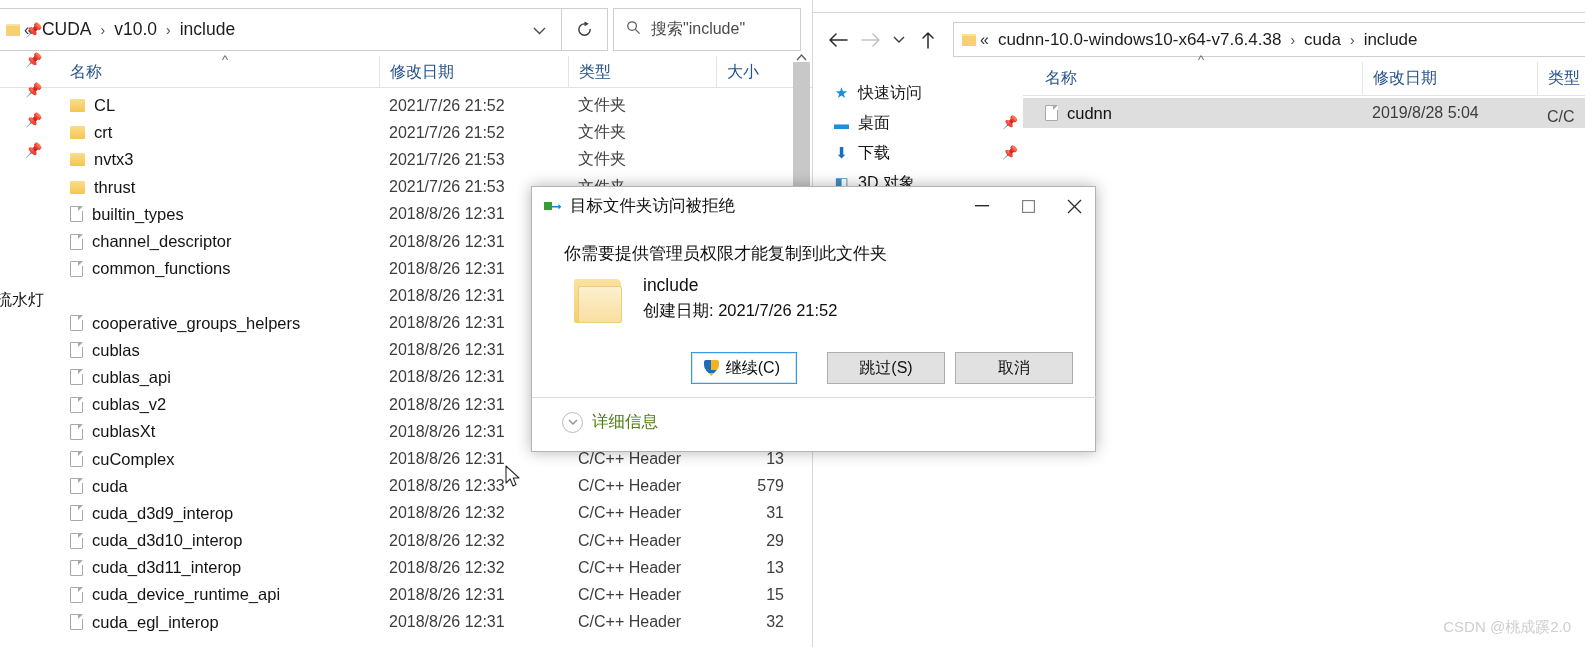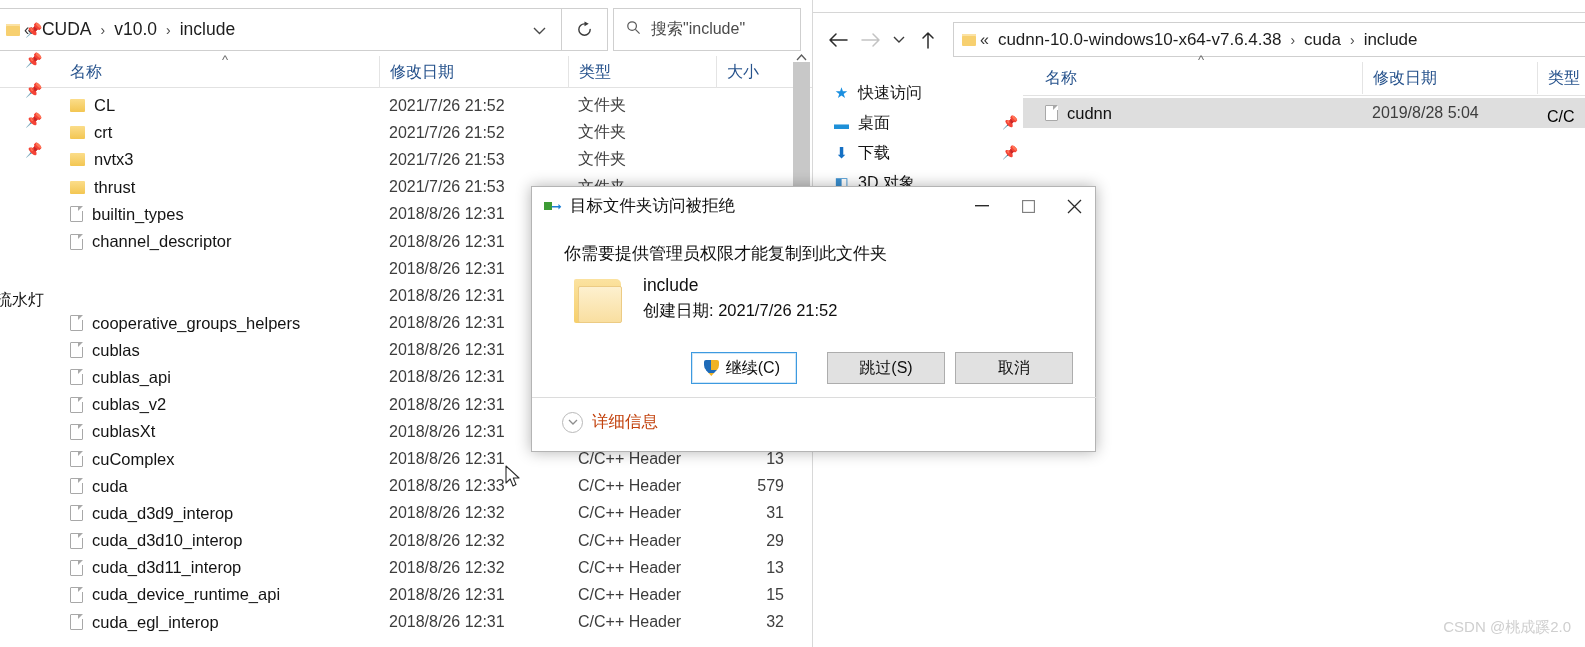--- a/index.html
+++ b/index.html
@@ -184,21 +184,21 @@
   .rw-row .nm {
     position:absolute; left: 22px; top:0; height:30px; display:flex;
     align-items:center; gap: 9px; font-size: 16.5px; color:#111; white-space:nowrap;
   }
   .rw-row .dt {
     position:absolute; left: 349px; top:0; height:30px; display:flex;
     align-items:center; font-size:16px; color:#3d3d3d; white-space:nowrap;
   }
   .rw-row .ty {
     position:absolute; left: 524px; top:0; height:38px; display:flex;
-    align-items:center; font-size:16px; color:#000000; white-space:nowrap;
+    align-items:center; font-size:16px; color:#404040; white-space:nowrap;
   }
 
   
   .dialog {
     position:absolute; left: 531px; top: 186px; width: 565px; height: 266px;
     background:#ffffff; border:1px solid #b4b4b4;
     box-shadow: 0 0 14px rgba(0,0,0,0.30);
     z-index: 50;
   }
   .dlg-title {
@@ -259,21 +259,21 @@
     position:absolute; left:0; top: 210px; width: 565px; height:1px; background:#dcdcdc;
   }
   .dlg-details {
     position:absolute; left: 30px; top: 224px; display:flex; align-items:center; gap: 9px;
   }
   .circ {
     width: 21px; height: 21px; border-radius:50%; border:1px solid #b9b9b9;
     display:flex; align-items:center; justify-content:center;
     color:#8d8d8d; font-size: 12px;
   }
-  .dlg-details span.t { font-size: 16.5px; color:#c2410c; white-space:nowrap; }
+  .dlg-details span.t { font-size: 16.5px; color:#4d7c0f; white-space:nowrap; }
 
   
   .cursor { position:absolute; left: 505px; top: 465px; z-index: 80; }
 
   .watermark {
     position:absolute; right: 14px; bottom: 10px;
     font-size: 15px; color:#cfcfcf; white-space:nowrap; z-index: 90;
   }
 </style>
 </head>
@@ -385,20 +385,24 @@
         <div class="frow">
           <div class="nm">
             <span class="ico-file"></span>
             <span>channel_descriptor</span>
           </div>
           <div class="dt">2018/8/26 12:31</div>
           <div class="ty"></div>
           <div class="sz"></div>
         </div>
         <div class="frow">
+          <div class="nm">
+            <span class="ico-file"></span>
+            <span>common_functions</span>
+          </div>
           <div class="dt">2018/8/26 12:31</div>
           <div class="ty"></div>
           <div class="sz"></div>
         </div>
         <div class="frow">
           <div class="dt">2018/8/26 12:31</div>
           <div class="ty"></div>
           <div class="sz"></div>
         </div>
         <div class="frow">

